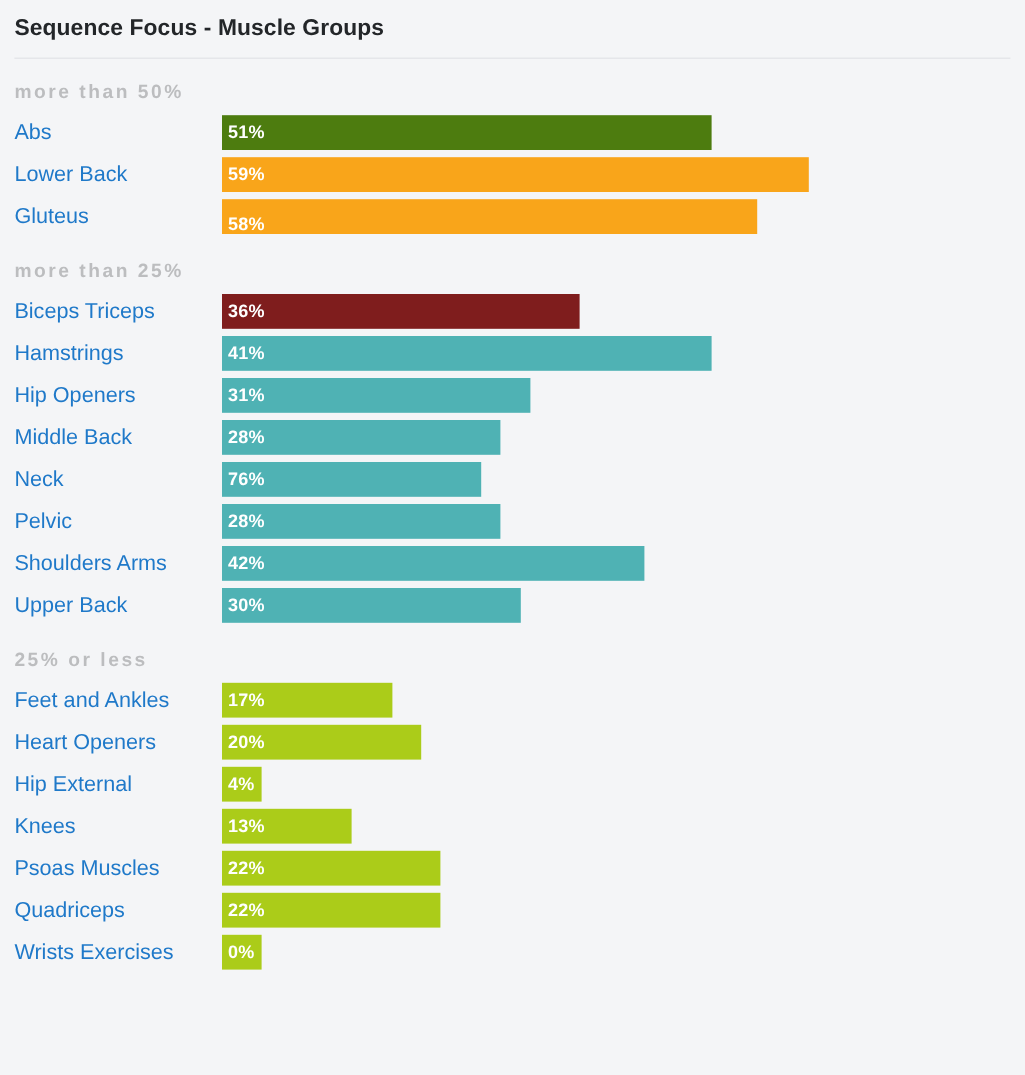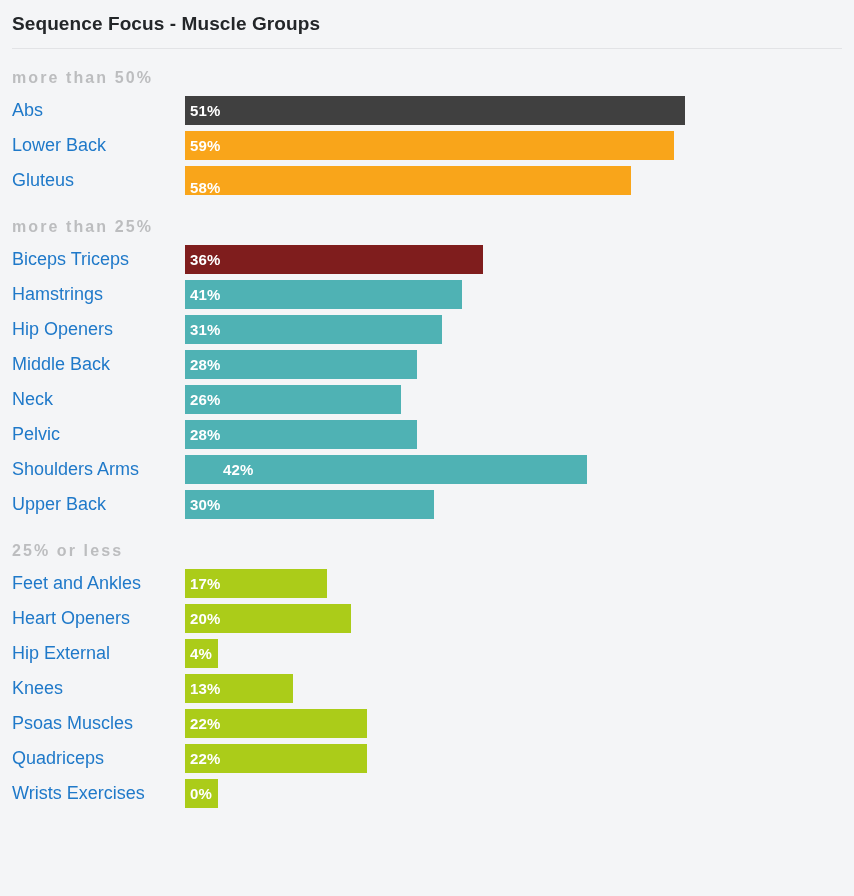--- a/index.html
+++ b/index.html
@@ -111,21 +111,21 @@
     <h1 class="page-title">Sequence Focus - Muscle Groups</h1>
   </div>
   <div class="title-rule"></div>
 
   <div class="chart" id="chart-root">
       <div class="group">
         <div class="group-title">more than 50%</div>
         <div class="row">
           <div class="row-label">Abs</div>
           <div class="bar-track">
-            <div class="bar" style="width: 500px; background: #404040; text-align: center;">
+            <div class="bar" style="width: 408px; background: #4d7c0f; text-align: center;">
               <span class="bar-value">51%</span>
             </div>
           </div>
         </div>
         <div class="row">
           <div class="row-label">Lower Back</div>
           <div class="bar-track">
             <div class="bar" style="width: 489.11px; background: rgb(249, 165, 26);">
               <span class="bar-value">59%</span>
             </div>
@@ -146,21 +146,21 @@
           <div class="row-label">Biceps Triceps</div>
           <div class="bar-track">
             <div class="bar" style="width: 298.44px; background: #7f1d1d;">
               <span class="bar-value">36%</span>
             </div>
           </div>
         </div>
         <div class="row">
           <div class="row-label">Hamstrings</div>
           <div class="bar-track">
-            <div class="bar" style="width: 277px; background: rgb(79, 178, 180);">
+            <div class="bar" style="width: 408px; background: rgb(79, 178, 180);">
               <span class="bar-value">41%</span>
             </div>
           </div>
         </div>
         <div class="row">
           <div class="row-label">Hip Openers</div>
           <div class="bar-track">
             <div class="bar" style="width: 256.99px; background: rgb(79, 178, 180);">
               <span class="bar-value">31%</span>
             </div>
@@ -171,36 +171,36 @@
           <div class="bar-track">
             <div class="bar" style="width: 232.12px; background: rgb(79, 178, 180);">
               <span class="bar-value">28%</span>
             </div>
           </div>
         </div>
         <div class="row">
           <div class="row-label">Neck</div>
           <div class="bar-track">
             <div class="bar" style="width: 215.54px; background: rgb(79, 178, 180);">
-              <span class="bar-value">26%</span>
+              <span class="bar-value">76%</span>
             </div>
           </div>
         </div>
         <div class="row">
           <div class="row-label">Pelvic</div>
           <div class="bar-track">
             <div class="bar" style="width: 232.12px; background: rgb(79, 178, 180);">
               <span class="bar-value">28%</span>
             </div>
           </div>
         </div>
         <div class="row">
           <div class="row-label">Shoulders Arms</div>
           <div class="bar-track">
-            <div class="bar" style="width: 402px; background: rgb(79, 178, 180); padding-left: 33px;">
+            <div class="bar" style="width: 352px; background: rgb(79, 178, 180);">
               <span class="bar-value">42%</span>
             </div>
           </div>
         </div>
         <div class="row">
           <div class="row-label">Upper Back</div>
           <div class="bar-track">
             <div class="bar" style="width: 248.7px; background: rgb(79, 178, 180);">
               <span class="bar-value">30%</span>
             </div>

